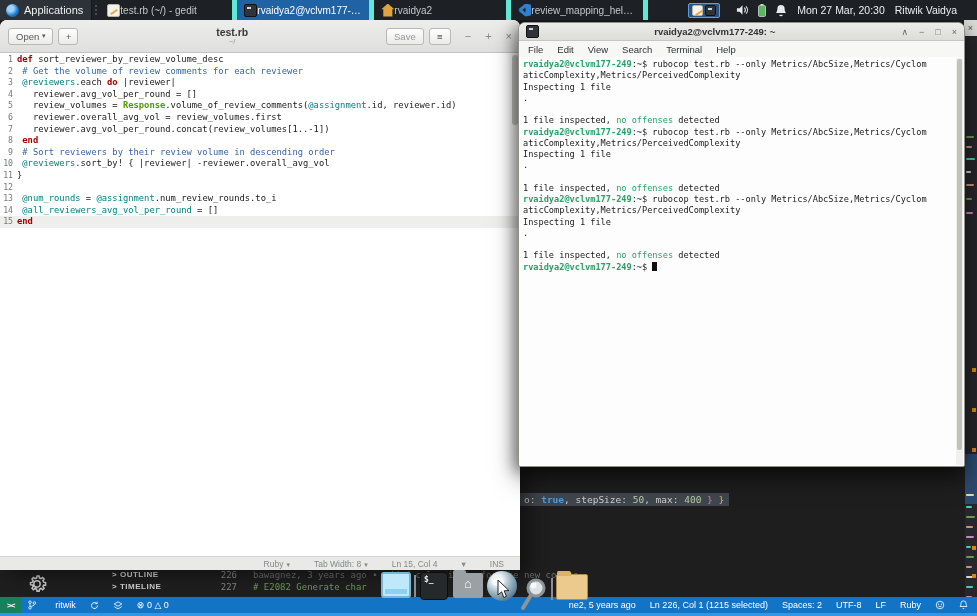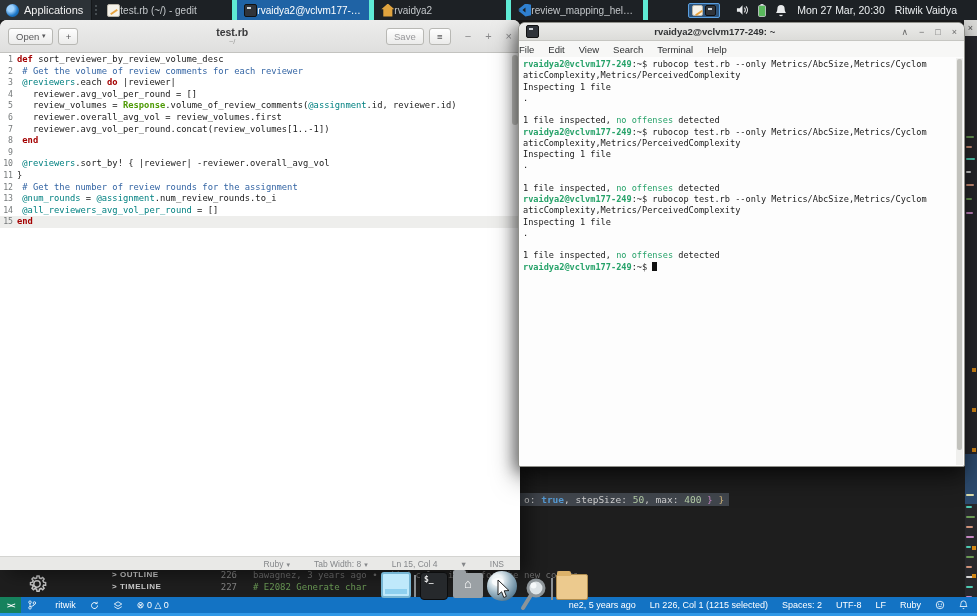--- a/index.html
+++ b/index.html
@@ -95,21 +95,21 @@
   
   #terminal { position:absolute; left:518px; top:22px; width:447px; height:445px; background:#fdfdfd; z-index:20;
               border:1px solid #90908a; border-radius:7px 7px 2px 2px;
               box-shadow:0 10px 26px rgba(0,0,0,.5), -4px 4px 14px rgba(0,0,0,.35);
               display:flex; flex-direction:column; }
   #term-titlebar { height:18px; flex:none; background:linear-gradient(#ececea,#dcdcd9); border-bottom:1px solid #c6c6c2;
                    border-radius:7px 7px 0 0; display:flex; align-items:center; padding:0 7px; }
   #term-title { flex:1; text-align:center; font-size:9.5px; font-weight:bold; color:#2f3133; }
   .t-ctrl { font-size:9px; color:#6b6b6b; margin-left:11px; }
   #term-menu { height:16px; flex:none; background:#f7f7f6; display:flex; align-items:center; gap:14px;
-               font-size:9.5px; color:#2f3133; }
+               padding-left:9px; font-size:9.5px; color:#2f3133; }
   #term-body { flex:1; position:relative; padding:2px 4px; font:8.6px "DejaVu Sans Mono", monospace;
                line-height:11.25px; color:#1a1a1a; }
   .t-row { white-space:pre; height:11.25px; }
   .t-prompt { color:#26a269; font-weight:bold; }
   .t-green { color:#26a269; }
   .t-cursor { display:inline-block; width:5px; height:9px; background:#111; vertical-align:-1px; }
   #term-scroll { position:absolute; right:1px; top:1px; bottom:1px; width:7px; background:#f0f0ee; }
   #term-scroll i { position:absolute; left:1px; top:1px; width:5px; height:96%; background:#c2c2bd; border-radius:2px; }
 
   
@@ -273,33 +273,32 @@
         <div class="code-row">
           <span class="ln">7</span>
           <span class="ct"><span class="g-pl">   reviewer.avg_vol_per_round.concat(review_volumes[1..-1])</span></span>
         </div>
         <div class="code-row">
           <span class="ln">8</span>
           <span class="ct"><span class="g-pl"> </span><span class="g-kw">end</span></span>
         </div>
         <div class="code-row">
           <span class="ln">9</span>
-          <span class="ct"><span class="g-pl"> </span></span>
+          <span class="ct"><span class="g-pl"> </span><span class="g-cm"># Sort reviewers by their review volume in descending order</span></span>
         </div>
         <div class="code-row">
           <span class="ln">10</span>
           <span class="ct"><span class="g-pl"> </span><span class="g-iv">@reviewers</span><span class="g-pl">.sort_by! { |reviewer| -reviewer.overall_avg_vol</span></span>
         </div>
         <div class="code-row">
           <span class="ln">11</span>
           <span class="ct"><span class="g-pl">}</span></span>
         </div>
         <div class="code-row">
           <span class="ln">12</span>
-          <span class="ct"><span class="g-pl"> </span><span class="g-cm"># Get the number of review rounds for the assignment</span></span>
         </div>
         <div class="code-row">
           <span class="ln">13</span>
           <span class="ct"><span class="g-pl"> </span><span class="g-iv">@num_rounds</span><span class="g-pl"> = </span><span class="g-iv">@assignment</span><span class="g-pl">.num_review_rounds.to_i</span></span>
         </div>
         <div class="code-row">
           <span class="ln">14</span>
           <span class="ct"><span class="g-pl"> </span><span class="g-iv">@all_reviewers_avg_vol_per_round</span><span class="g-pl"> = []</span></span>
         </div>
         <div class="code-row cur">

